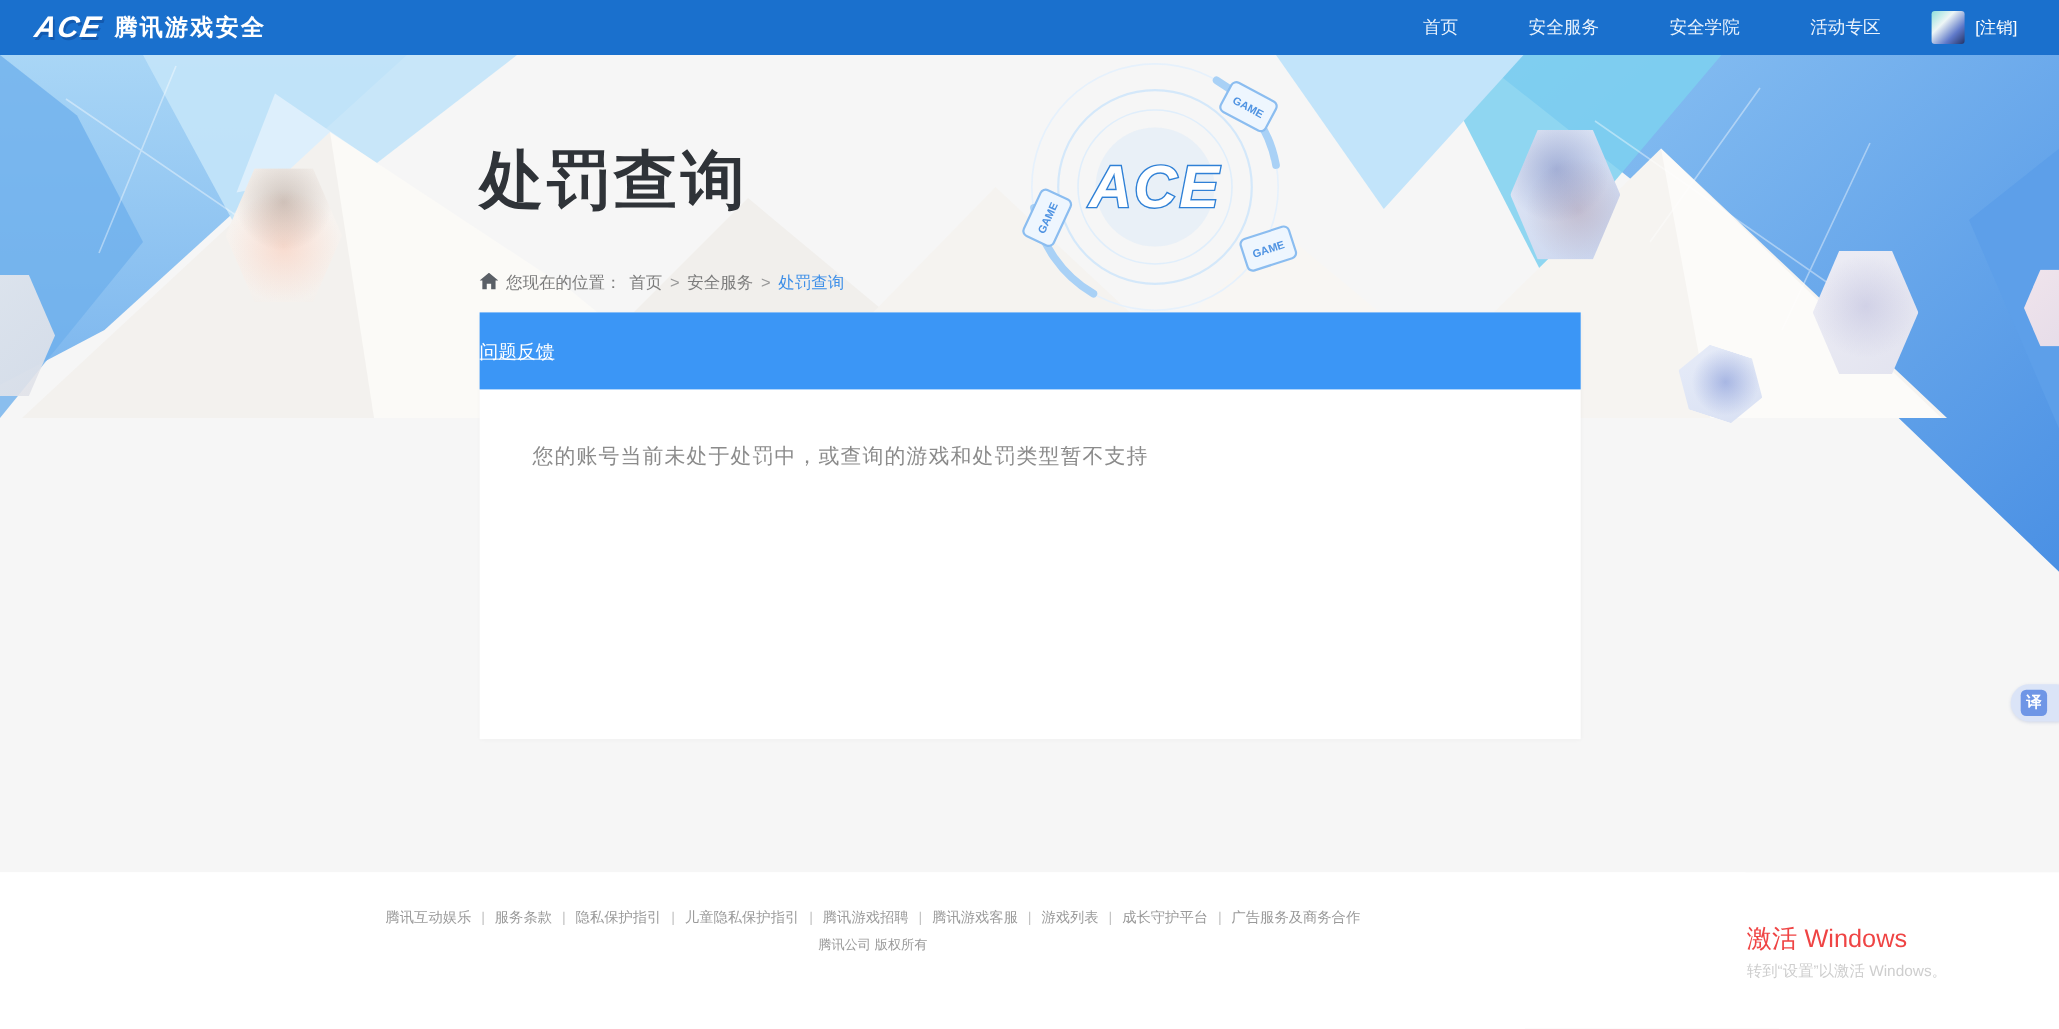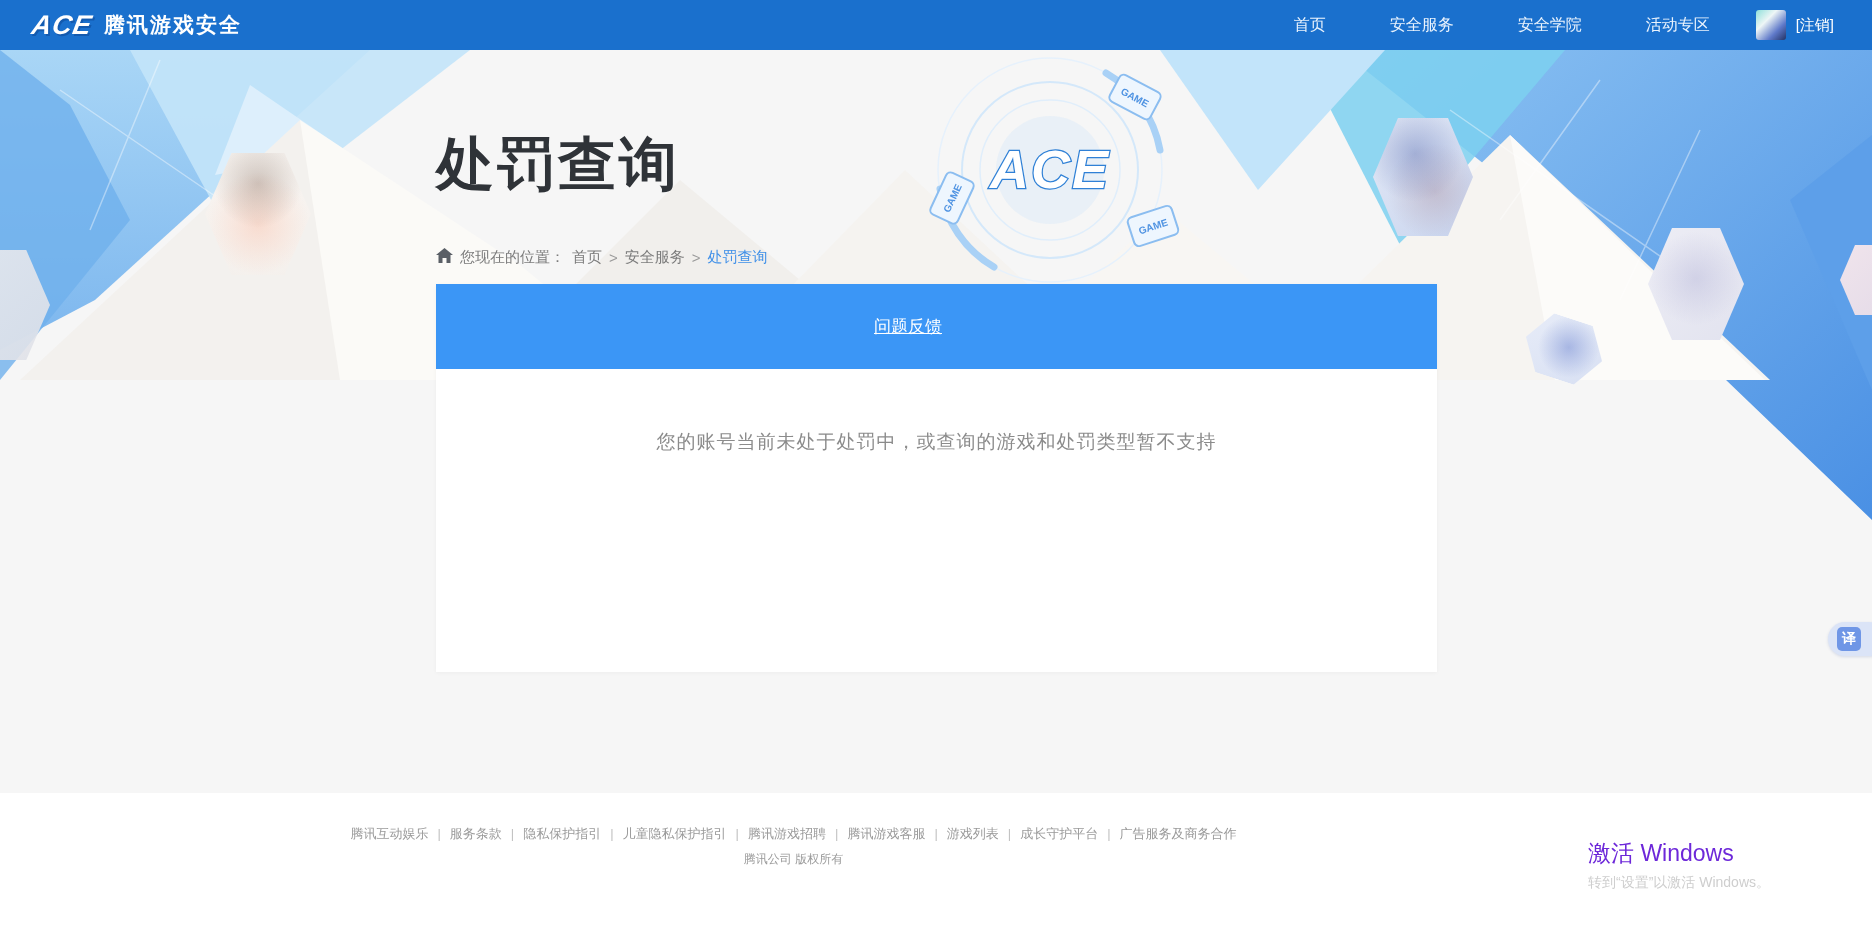--- a/index.html
+++ b/index.html
@@ -51,38 +51,38 @@
   .crumbs { position:absolute; left:436px; top:198px; display:flex; align-items:flex-start;
             font-size:15px; color:#7c7c7c; gap:7px; }
   .crumbs .home-ic { width:17px; height:16px; display:inline-block; }
   .crumb-link { color:#7c7c7c; text-decoration:none; cursor:pointer; }
   .crumb-sep { color:#9a9a9a; }
   .crumb-current { color:#3e8fe8; text-decoration:none; cursor:pointer; }
 
   
   .panel { position:absolute; left:436px; top:234px; width:1001px; height:388px; background:#ffffff;
            box-shadow:0 1px 4px rgba(0,0,0,.04); }
-  .panel-header { height:85px; background:#3b96f6; display:flex; align-items:center;
-                  justify-content:center; padding-right:57px; }
+  .panel-header { height:70px; background:#3b96f6; display:flex; align-items:center;
+                  justify-content:flex-start; padding-right:57px; }
   .feedback-link { color:#ffffff; font-size:17px; text-decoration:underline; cursor:pointer; }
-  .panel-body { padding:60px 48px;text-align:center; }
+  .panel-body { padding:48px 48px; }
   .result-msg { font-size:19px; color:#8b8b8b; letter-spacing:1px; }
 
   
   .footer { position:absolute; left:0; top:793px; width:1587px; height:142px; background:#ffffff;
             text-align:center; }
   .footer-links { margin-top:32px; font-size:13px; color:#9a9a9a; }
   .footer-links a { color:#9a9a9a; text-decoration:none; cursor:pointer; }
   .footer-links .sep { color:#c2c2c2; padding:0 9px; }
   .copyright { margin-top:9px; font-size:11px; color:#a3a3a3; letter-spacing:.5px; }
   .company { margin-top:8px; font-size:12px; color:#9a9a9a; }
 
   
   .watermark { position:absolute; left:1588px; top:838px; text-align:left; pointer-events:none; }
-  .wm-1 { font-size:23px; color:#6d28d9; }
+  .wm-1 { font-size:23px; color:#ef4444; }
   .wm-2 { font-size:14px; color:#cecece; margin-top:5px; }
 
   
   .translate-pill { position:absolute; right:-14px; top:622px; width:58px; height:34px;
                     background:#dbe4f7; border-radius:17px; display:flex; align-items:center;
                     padding-left:9px; cursor:pointer; box-shadow:0 1px 3px rgba(60,90,160,.18); z-index:40; }
   .translate-ic { width:24px; height:24px; background:#6f96e6; border-radius:5px; color:#ffffff;
                   font-size:14px; font-weight:700; display:flex; align-items:center; justify-content:center; }
 </style>
 </head>

